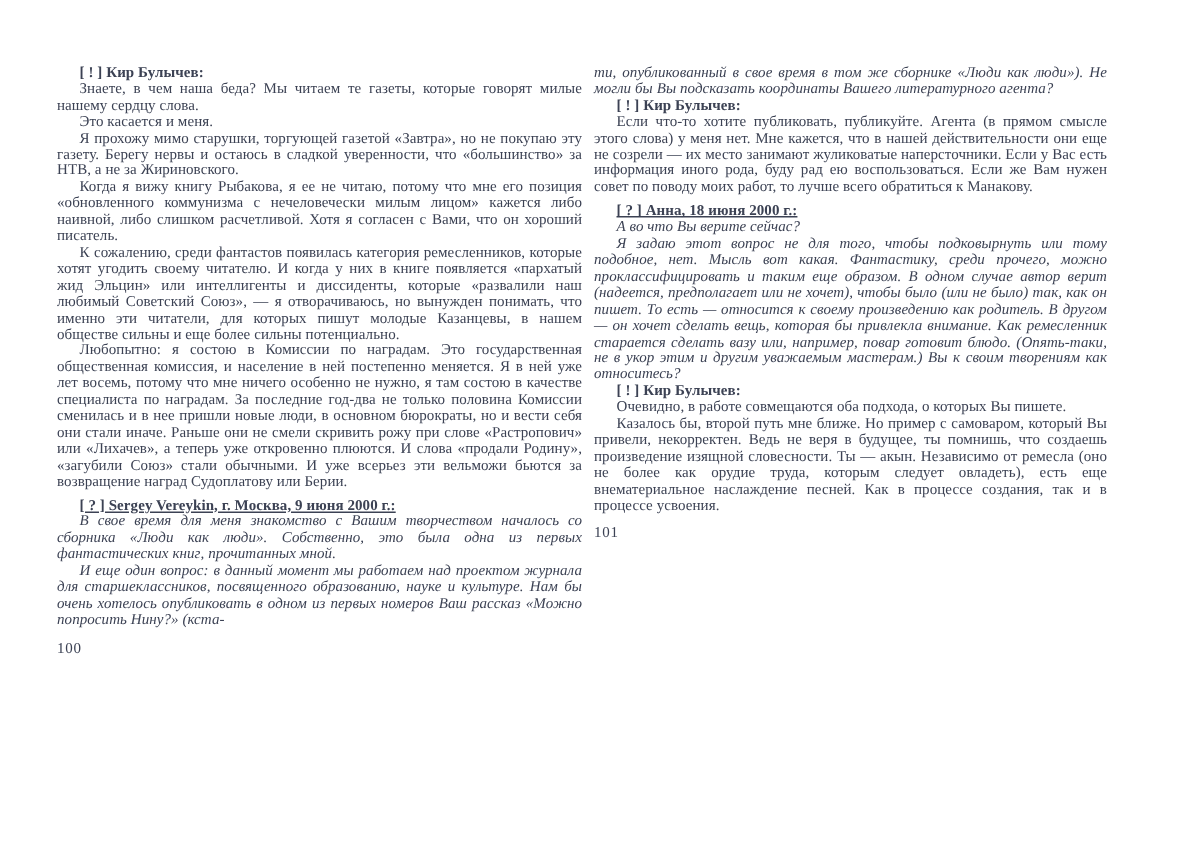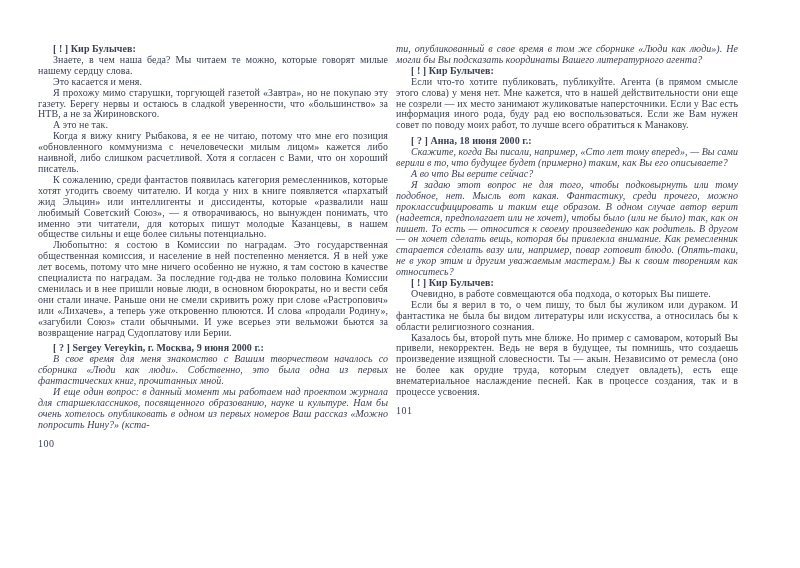--- a/index.html
+++ b/index.html
@@ -29,61 +29,58 @@
     line-height: 10.9px;
     text-align: justify;
     letter-spacing: 0.05px;
   }
   .block--indent { text-indent: 15px; }
   .block--heading {
     font-weight: bold;
     text-align: left;
     text-indent: 15px;
   }
-  .block--gap { margin-top: 5px; }
+  .block--gap { margin-top: 5px; text-decoration: underline; }
   .block--italic { font-style: italic; }
   .page-number {
     margin-top: 7px;
     text-align: left;
     font-size: 10px;
     letter-spacing: 0.5px;
   }
 </style>
 </head>
 <body>
 
 <div class="spread">
 
   <div class="page page--left">
     <div class="page-body">
         <p class="block block--heading block--indent">[ ! ] Кир Булычев:</p>
-        <p class="block block--indent">Знаете, в чем наша беда? Мы читаем те можно, которые говорят милые нашему сердцу слова.</p>
+        <p class="block block--indent">Знаете, в чем наша беда? Мы читаем те газеты, которые говорят милые нашему сердцу слова.</p>
         <p class="block block--indent">Это касается и меня.</p>
         <p class="block block--indent">Я прохожу мимо старушки, торгующей газетой «Завтра», но не покупаю эту газету. Берегу нервы и остаюсь в сладкой уверенности, что «большинство» за НТВ, а не за Жириновского.</p>
-        <p class="block block--indent">А это не так.</p>
         <p class="block block--indent">Когда я вижу книгу Рыбакова, я ее не читаю, потому что мне его позиция «обновленного коммунизма с нечеловечески милым лицом» кажется либо наивной, либо слишком расчетливой. Хотя я согласен с Вами, что он хороший писатель.</p>
         <p class="block block--indent">К сожалению, среди фантастов появилась категория ремесленников, которые хотят угодить своему читателю. И когда у них в книге появляется «пархатый жид Эльцин» или интеллигенты и диссиденты, которые «развалили наш любимый Советский Союз», — я отворачиваюсь, но вынужден понимать, что именно эти читатели, для которых пишут молодые Казанцевы, в нашем обществе сильны и еще более сильны потенциально.</p>
         <p class="block block--indent">Любопытно: я состою в Комиссии по наградам. Это государственная общественная комиссия, и население в ней постепенно меняется. Я в ней уже лет восемь, потому что мне ничего особенно не нужно, я там состою в качестве специалиста по наградам. За последние год-два не только половина Комиссии сменилась и в нее пришли новые люди, в основном бюрократы, но и вести себя они стали иначе. Раньше они не смели скривить рожу при слове «Растропович» или «Лихачев», а теперь уже откровенно плюются. И слова «продали Родину», «загубили Союз» стали обычными. И уже всерьез эти вельможи бьются за возвращение наград Судоплатову или Берии.</p>
         <p class="block block--heading block--indent block--gap">[ ? ] Sergey Vereykin, г. Москва, 9 июня 2000 г.:</p>
         <p class="block block--indent block--italic">В свое время для меня знакомство с Вашим творчеством началось со сборника «Люди как люди». Собственно, это была одна из первых фантастических книг, прочитанных мной.</p>
         <p class="block block--indent block--italic">И еще один вопрос: в данный момент мы работаем над проектом журнала для старшеклассников, посвященного образованию, науке и культуре. Нам бы очень хотелось опубликовать в одном из первых номеров Ваш рассказ «Можно попросить Нину?» (кста-</p>
       </div>
     <div class="page-number">100</div>
   </div>
 
   <div class="page page--right">
     <div class="page-body">
         <p class="block block--italic">ти, опубликованный в свое время в том же сборнике «Люди как люди»). Не могли бы Вы подсказать координаты Вашего литературного агента?</p>
         <p class="block block--heading block--indent">[ ! ] Кир Булычев:</p>
         <p class="block block--indent">Если что-то хотите публиковать, публикуйте. Агента (в прямом смысле этого слова) у меня нет. Мне кажется, что в нашей действительности они еще не созрели — их место занимают жуликоватые наперсточники. Если у Вас есть информация иного рода, буду рад ею воспользоваться. Если же Вам нужен совет по поводу моих работ, то лучше всего обратиться к Манакову.</p>
         <p class="block block--heading block--indent block--gap">[ ? ] Анна, 18 июня 2000 г.:</p>
-        <p class="block block--indent block--italic">Скажите, когда Вы писали, например, «Сто лет тому вперед», — Вы сами верили в то, что будущее будет (примерно) таким, как Вы его описываете?</p>
         <p class="block block--indent block--italic">А во что Вы верите сейчас?</p>
         <p class="block block--indent block--italic">Я задаю этот вопрос не для того, чтобы подковырнуть или тому подобное, нет. Мысль вот какая. Фантастику, среди прочего, можно проклассифицировать и таким еще образом. В одном случае автор верит (надеется, предполагает или не хочет), чтобы было (или не было) так, как он пишет. То есть — относится к своему произведению как родитель. В другом — он хочет сделать вещь, которая бы привлекла внимание. Как ремесленник старается сделать вазу или, например, повар готовит блюдо. (Опять-таки, не в укор этим и другим уважаемым мастерам.) Вы к своим творениям как относитесь?</p>
         <p class="block block--heading block--indent">[ ! ] Кир Булычев:</p>
         <p class="block block--indent">Очевидно, в работе совмещаются оба подхода, о которых Вы пишете.</p>
-        <p class="block block--indent">Если бы я верил в то, о чем пишу, то был бы жуликом или дураком. И фантастика не была бы видом литературы или искусства, а относилась бы к области религиозного сознания.</p>
         <p class="block block--indent">Казалось бы, второй путь мне ближе. Но пример с самоваром, который Вы привели, некорректен. Ведь не веря в будущее, ты помнишь, что создаешь произведение изящной словесности. Ты — акын. Независимо от ремесла (оно не более как орудие труда, которым следует овладеть), есть еще внематериальное наслаждение песней. Как в процессе создания, так и в процессе усвоения.</p>
       </div>
     <div class="page-number">101</div>
   </div>
 
 </div>
 
 </body></html>

